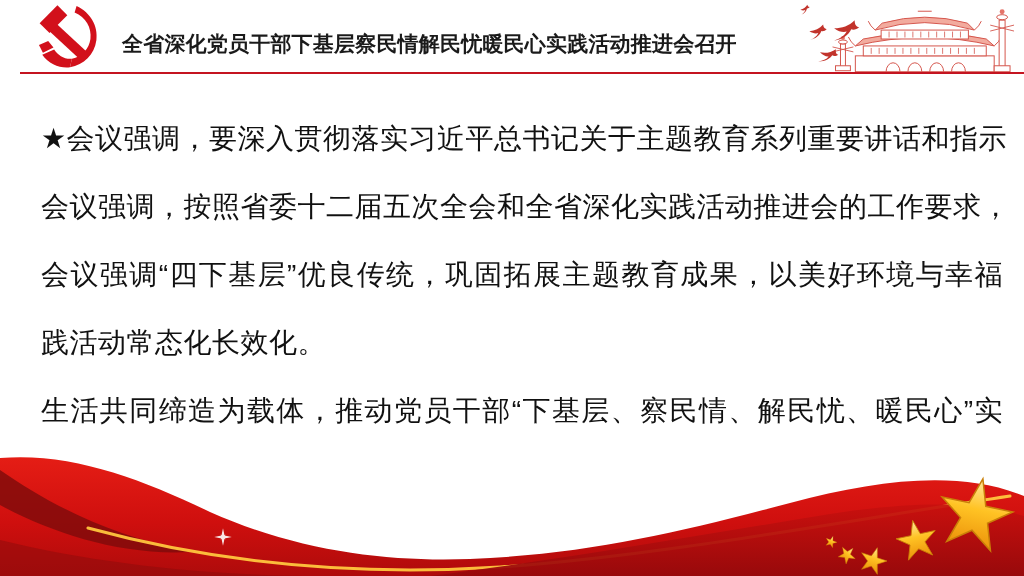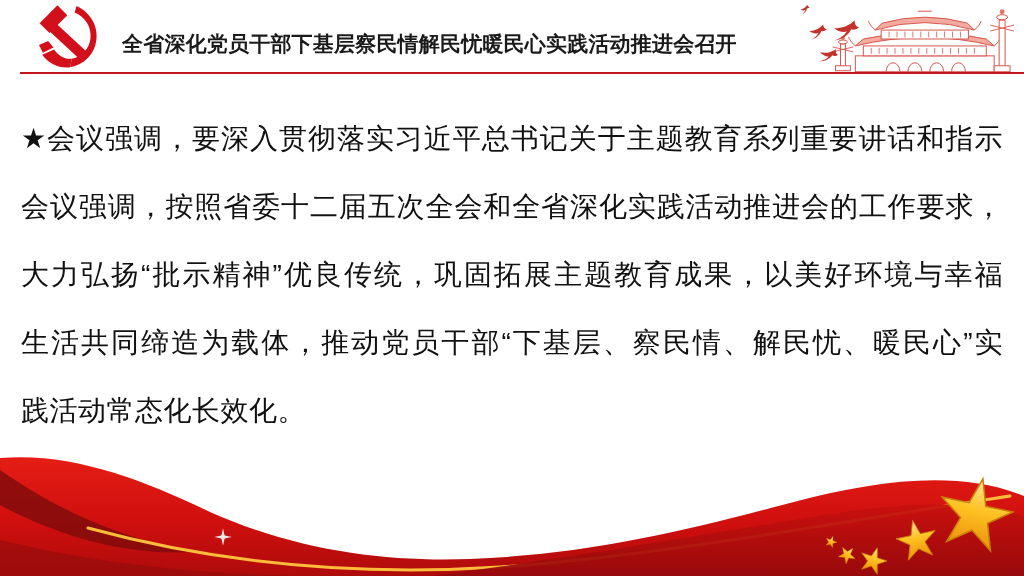--- a/index.html
+++ b/index.html
@@ -13,21 +13,21 @@
     position:absolute;left:122px;top:30px;width:620px;
     font-size:21px;font-weight:700;color:#1a1a1a;letter-spacing:0.2px;white-space:nowrap;font-family:Liberation Serif, serif;
   }
   .hdr-art{position:absolute;right:8px;top:2px;width:238px;height:72px;}
   .hdr-divider{position:absolute;left:20px;right:0;top:72px;height:2px;background:#c41420;}
   
   .body-text{position:absolute;left:21px;right:21px;top:105px;color:#111111;}
   .body-line{
     font-size:28px;line-height:68px;height:68px;
     text-align:justify;text-align-last:justify;
-    letter-spacing:0.5px;white-space:nowrap;
+    letter-spacing:0.5px;white-space:nowrap;margin-left:20px;
   }
   .body-line.last{text-align-last:left;}
   
   .ribbon{position:absolute;left:0;bottom:0;width:1024px;height:140px;display:block;}
 </style>
 </head>
 <body>
 
 <div class="slide">
 
@@ -93,23 +93,23 @@
         <use href="#dove" transform="translate(40,44) scale(0.85) rotate(10)"></use>
       </g>
     </svg>
 
     <div class="hdr-divider"></div>
   </div>
 
   <div class="body-text">
     <div class="body-line">★会议强调，要深入贯彻落实习近平总书记关于主题教育系列重要讲话和指示</div>
     <div class="body-line">会议强调，按照省委十二届五次全会和全省深化实践活动推进会的工作要求，</div>
-    <div class="body-line">大力弘扬“批示精神”优良传统，巩固拓展主题教育成果，以美好环境与幸福</div>
+    <div class="body-line">会议强调“四下基层”优良传统，巩固拓展主题教育成果，以美好环境与幸福</div>
+    <div class="body-line last">践活动常态化长效化。</div>
     <div class="body-line">生活共同缔造为载体，推动党员干部“下基层、察民情、解民忧、暖民心”实</div>
-    <div class="body-line last">践活动常态化长效化。</div>
   </div>
 
   <svg class="ribbon" viewBox="0 0 1024 140" aria-hidden="true">
     <defs>
       <linearGradient id="ribGrad" x1="0" y1="0" x2="0" y2="1">
         <stop offset="0" stop-color="#e51d15"></stop>
         <stop offset="0.55" stop-color="#cf0f0e"></stop>
         <stop offset="1" stop-color="#ae0b0b"></stop>
       </linearGradient>
       <linearGradient id="bandGrad" x1="0" y1="0" x2="0" y2="1">

